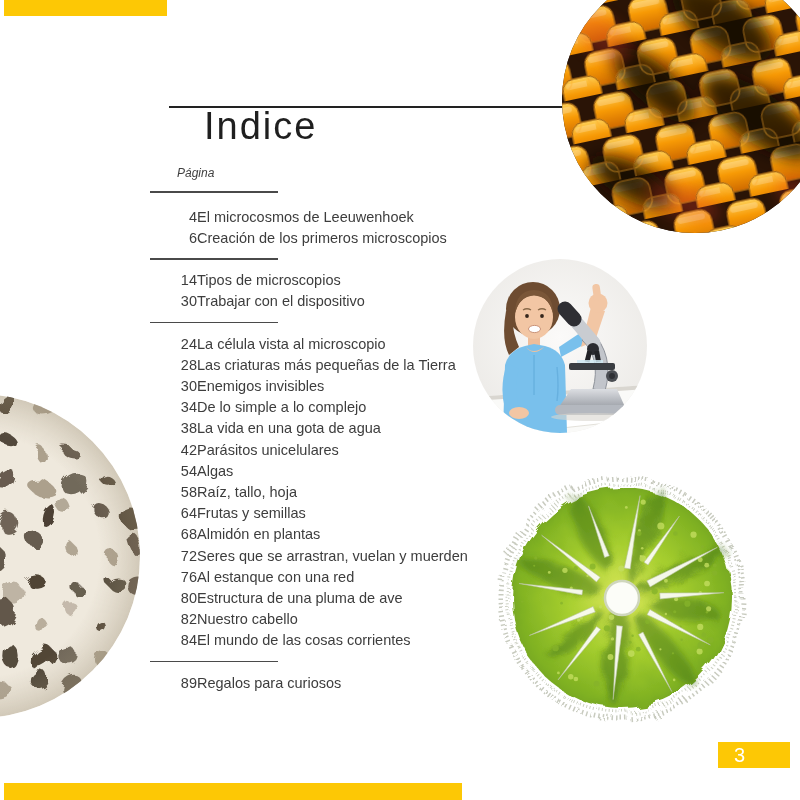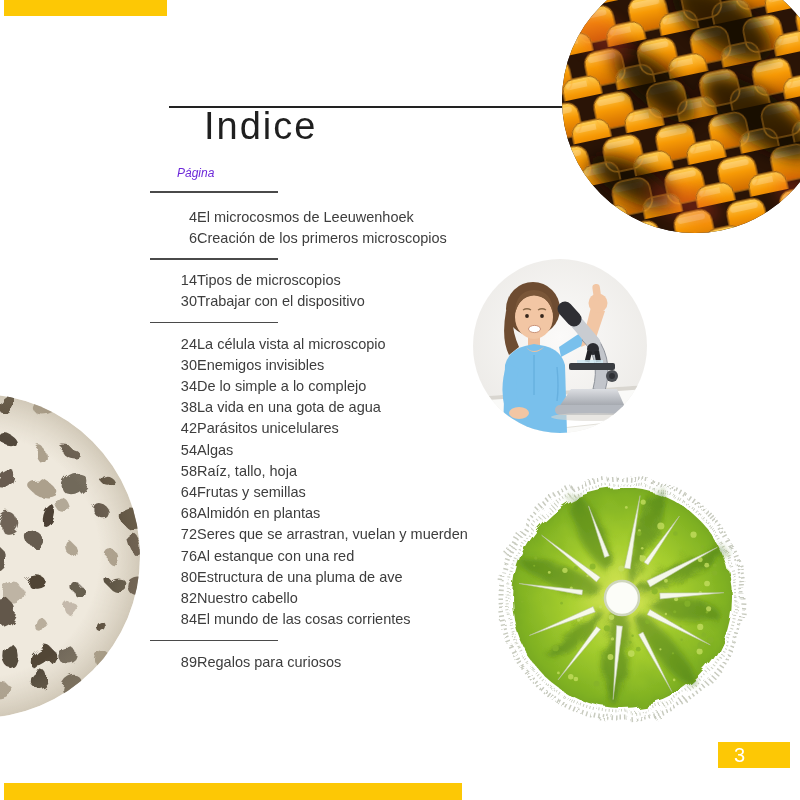--- a/index.html
+++ b/index.html
@@ -13,21 +13,21 @@
   .page-num-box{
     position:absolute;left:718px;top:742px;width:72px;height:26px;
     background:var(--accent,#fdc805);color:#ffffff;font-size:20px;
     display:flex;align-items:center;padding-left:16px;box-sizing:border-box;
   }
   .title{
     position:absolute;left:204px;top:62px;font-size:38px;color:#1f1f1f;
     letter-spacing:2px;font-weight:400;margin-top:43px;
   }
   .title-rule{position:absolute;left:169px;top:106px;width:393px;height:2px;background:#222;}
-  .pagina-label{position:absolute;left:177px;top:166px;font-size:12px;font-style:italic;color:#6d28d9;}
+  .pagina-label{position:absolute;left:177px;top:166px;font-size:12px;font-style:italic;color:#404040;}
   .pagina-rule{position:absolute;left:150px;top:191px;width:128px;height:1.5px;background:#4a4a4a;}
   .toc{position:absolute;left:150px;top:206px;width:380px;z-index:5;}
   .toc-row{height:21.2px;display:flex;align-items:center;font-size:14.5px;color:#3d3d3d;}
   .toc-num{width:47px;text-align:right;flex:none;}
   .toc-title{white-space:nowrap;}
   .toc-divrow{height:21.2px;display:flex;align-items:center;}
   .toc-divline{width:128px;height:1.5px;background:#4a4a4a;}
   .circ{position:absolute;border-radius:50%;overflow:hidden;}
   .circ svg{display:block;width:100%;height:100%;}
   .img-butterfly{left:562px;top:-33px;width:266px;height:266px;}
@@ -414,20 +414,24 @@
         <span class="toc-title">Trabajar con el dispositivo</span>
       </div>
       <div class="toc-divrow">
         <div class="toc-divline"></div>
       </div>
       <div class="toc-row">
         <span class="toc-num">24</span>
         <span class="toc-title">La célula vista al microscopio</span>
       </div>
       <div class="toc-row">
+        <span class="toc-num">28</span>
+        <span class="toc-title">Las criaturas más pequeñas de la Tierra</span>
+      </div>
+      <div class="toc-row">
         <span class="toc-num">30</span>
         <span class="toc-title">Enemigos invisibles</span>
       </div>
       <div class="toc-row">
         <span class="toc-num">34</span>
         <span class="toc-title">De lo simple a lo complejo</span>
       </div>
       <div class="toc-row">
         <span class="toc-num">38</span>
         <span class="toc-title">La vida en una gota de agua</span>

